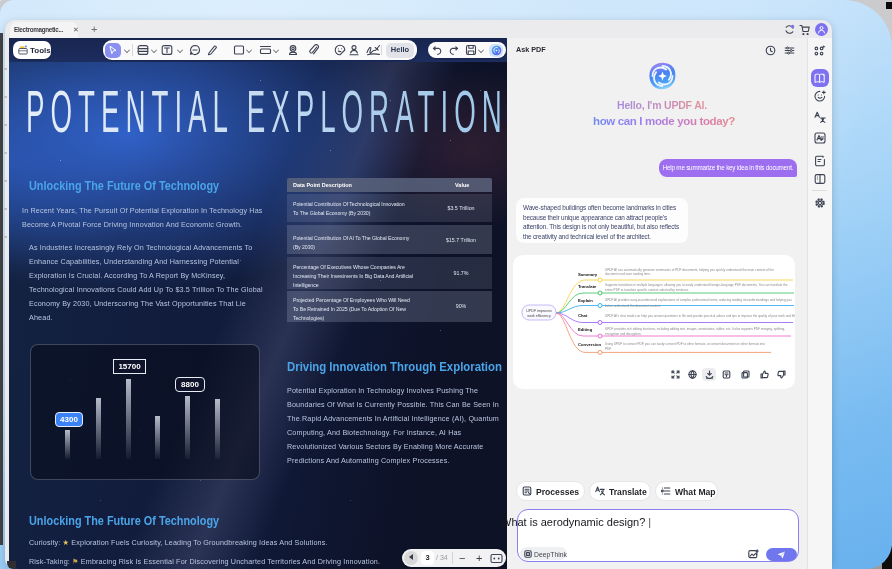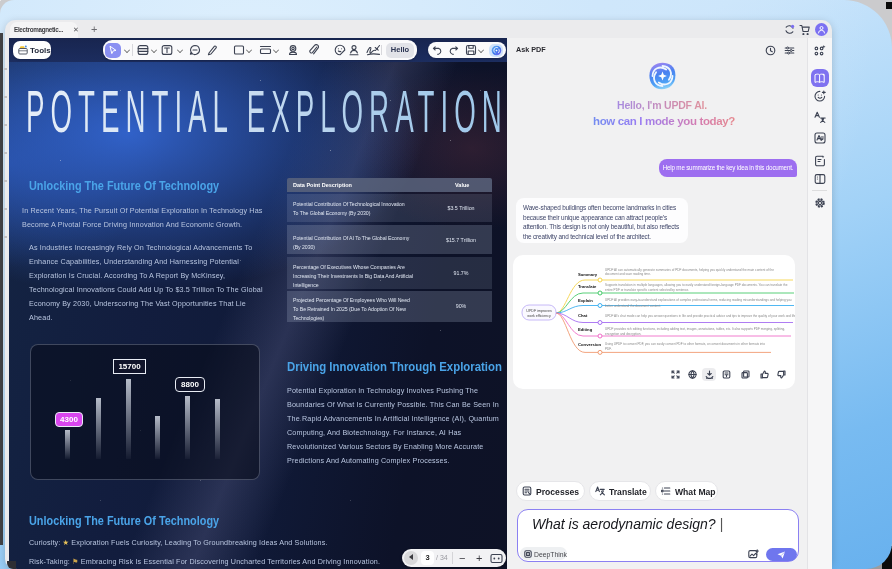--- a/index.html
+++ b/index.html
@@ -82,21 +82,21 @@
 <div class="a" style="left:293px;top:296px;font-size:5.2px;letter-spacing:-0.06px;line-height:8.9px;color:#dfe5f0;white-space:nowrap;">Projected Percentage Of Employees Who Will Need<br>To Be Retrained In 2025 (Due To Adoption Of New<br>Technologies)</div>
 <div class="a" style="left:430px;top:303px;width:62px;font-size:5.3px;color:#dfe5f0;text-align:center;">90%</div>
 
 <div class="a" style="left:30px;top:344px;width:228px;height:134px;border:1px solid rgba(200,210,230,0.28);border-radius:8px;background:rgba(8,11,24,0.55);"></div>
 <div class="a" style="left:65px;top:430px;width:5px;height:29px;background:linear-gradient(180deg,#b6bcc9,rgba(110,115,132,0.08));"></div>
 <div class="a" style="left:96px;top:398px;width:5px;height:61px;background:linear-gradient(180deg,#b6bcc9,rgba(110,115,132,0.08));"></div>
 <div class="a" style="left:126px;top:379px;width:5px;height:80px;background:linear-gradient(180deg,#b6bcc9,rgba(110,115,132,0.08));"></div>
 <div class="a" style="left:155px;top:416px;width:5px;height:43px;background:linear-gradient(180deg,#b6bcc9,rgba(110,115,132,0.08));"></div>
 <div class="a" style="left:185px;top:396px;width:5px;height:63px;background:linear-gradient(180deg,#b6bcc9,rgba(110,115,132,0.08));"></div>
 <div class="a" style="left:215px;top:399px;width:5px;height:60px;background:linear-gradient(180deg,#b6bcc9,rgba(110,115,132,0.08));"></div>
-<div class="a" style="left:55px;top:412px;width:26px;height:13px;background:#d946ef;border:1.4px solid #e8ecf4;border-radius:4px;color:#fff;font-size:8px;font-weight:bold;text-align:center;line-height:13px;">4300</div>
+<div class="a" style="left:55px;top:412px;width:26px;height:13px;background:#3b82f6;border:1.4px solid #e8ecf4;border-radius:4px;color:#fff;font-size:8px;font-weight:bold;text-align:center;line-height:13px;">4300</div>
 <div class="a" style="left:113px;top:359px;width:31px;height:13px;background:#10142a;border:1.4px solid #e8ecf4;border-radius:0;color:#fff;font-size:8px;font-weight:bold;text-align:center;line-height:13px;">15700</div>
 <div class="a" style="left:175px;top:377px;width:28px;height:13px;background:#10142a;border:1.4px solid #e8ecf4;border-radius:4px;color:#fff;font-size:8px;font-weight:bold;text-align:center;line-height:13px;">8800</div>
 
 <div class="a" style="left:287px;top:360px;font-size:12.5px;font-weight:bold;color:#4aa4e8;transform:scaleX(0.91);transform-origin:0 0;white-space:nowrap;">Driving Innovation Through Exploration</div>
 <div class="a" style="left:287px;top:384px;font-size:7.2px;letter-spacing:0.15px;line-height:14.1px;color:#b9c6e0;white-space:nowrap;">Potential Exploration In Technology Involves Pushing The<br>Boundaries Of What Is Currently Possible. This Can Be Seen In<br>The Rapid Advancements In Artificial Intelligence (AI), Quantum<br>Computing, And Biotechnology. For Instance, AI Has<br>Revolutionized Various Sectors By Enabling More Accurate<br>Predictions And Automating Complex Processes.</div>
 
 <div class="a" style="left:29px;top:514px;font-size:12.5px;font-weight:bold;color:#4aa4e8;transform:scaleX(0.87);transform-origin:0 0;white-space:nowrap;">Unlocking The Future Of Technology</div>
 <div class="a" style="left:29px;top:538px;font-size:7.2px;letter-spacing:0.15px;color:#b9c6e0;white-space:nowrap;">Curiosity: <span style="color:#e8c35a;">★</span> Exploration Fuels Curiosity, Leading To Groundbreaking Ideas And Solutions.</div>
 <div class="a" style="left:29px;top:557px;font-size:7.2px;letter-spacing:0.15px;color:#b9c6e0;white-space:nowrap;">Risk-Taking: <span style="color:#c9a24a;">⚑</span> Embracing Risk Is Essential For Discovering Uncharted Territories And Driving Innovation.</div>
 
@@ -360,21 +360,21 @@
 <div class="a" style="left:609px;top:487px;font-size:8.6px;font-weight:bold;color:#23242a;">Translate</div>
 <div class="a" style="left:655px;top:481px;width:63px;height:19.5px;background:#fff;border:1px solid #e6e6e9;border-radius:10px;box-sizing:border-box;"></div>
 <svg class="a" style="left:661px;top:486px" width="10" height="10" viewBox="0 0 10 10">
     <path class="ic" d="M3.4 2 h5.4 M3.4 5 h5.4 M3.4 8 h5.4"></path>
     <circle cx="1.4" cy="5" r="0.9" class="ic"></circle>
     <path class="ic" d="M1.4 2 h0.01 M1.4 8 h0.01" stroke-width="1.6"></path>
   </svg>
 <div class="a" style="left:675px;top:487px;font-size:8.6px;font-weight:bold;color:#23242a;">What Map</div>
 
 <div class="a" style="left:517px;top:509px;width:282px;height:53px;background:#fff;border:1.4px solid #8b80f2;border-radius:11px;box-sizing:border-box;"></div>
-<div class="a" style="left:532px;top:516px;font-size:14px;color:#16171c;font-style:italic;">What is aerodynamic design? <span style="color:#555;">|</span></div>
+<div class="a" style="left:501px;top:516px;font-size:11px;color:#16171c;">What is aerodynamic design? <span style="color:#555;">|</span></div>
 <div class="a" style="left:520px;top:547px;width:47px;height:13px;background:#eef0f2;border-radius:7px;"></div>
 <svg class="a" style="left:524px;top:550px" width="8" height="8" viewBox="0 0 8 8">
     <rect x="0.8" y="0.8" width="6.4" height="6.4" rx="1.4" class="ic" stroke-width="0.9"></rect>
     <path class="ic" d="M2.6 2.6 h2.8 v2.8 H2.6z" stroke-width="0.9"></path>
   </svg>
 <div class="a" style="left:534px;top:550.5px;font-size:6.8px;color:#45464c;">DeepThink</div>
 <svg class="a" style="left:748px;top:549px" width="11" height="10" viewBox="0 0 11 10">
     <rect x="0.8" y="1.6" width="8" height="7" rx="1.4" class="ic"></rect>
     <path class="ic" d="M2 7.2 l2-2 1.6 1.4 2-2.2 1.2 1.2"></path>
     <path class="ic" d="M9.2 0.8 v2.4 M8 2 h2.4" stroke-width="0.9"></path>

